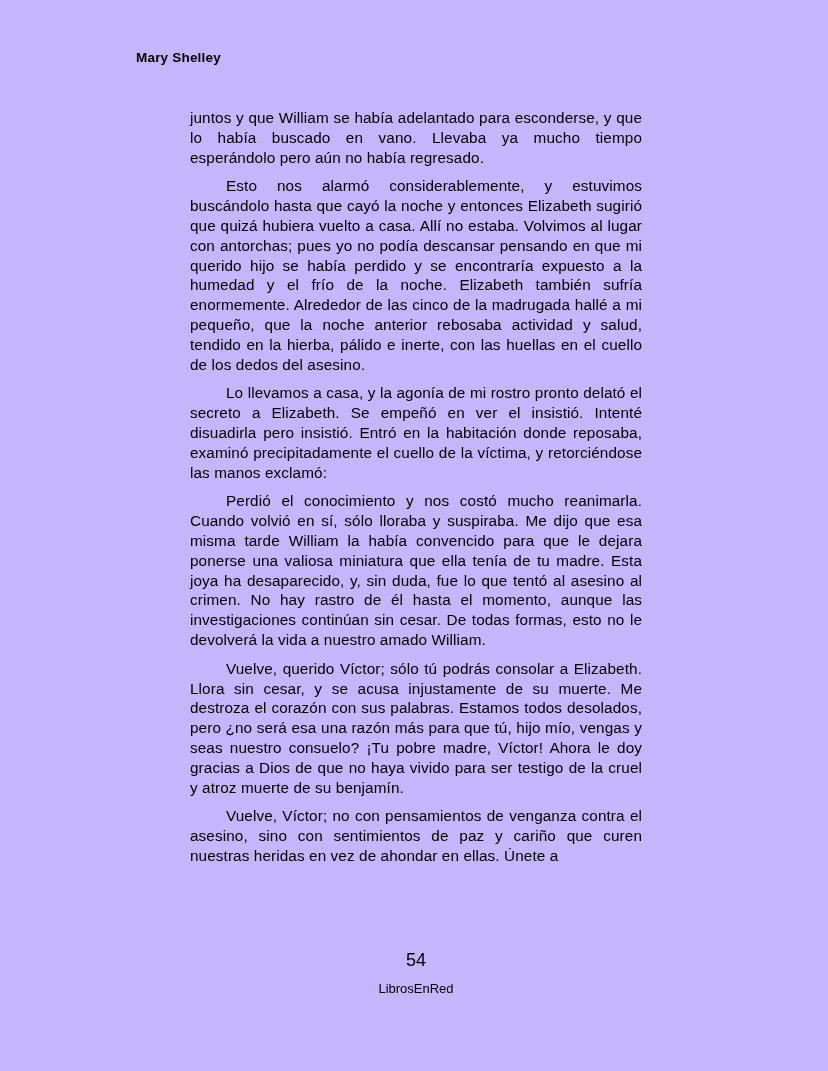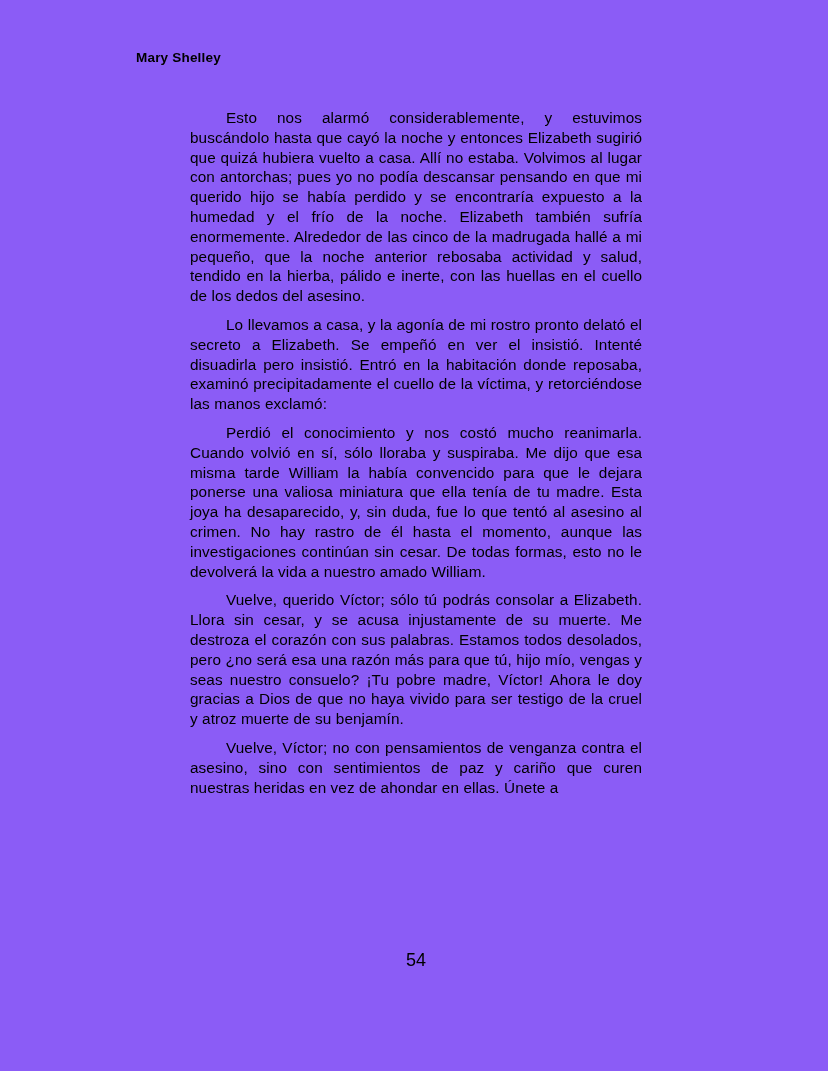--- a/index.html
+++ b/index.html
@@ -4,21 +4,21 @@
 <style>
   html, body {
     margin: 0;
     padding: 0;
     background: #ffffff;
   }
   .page {
     position: relative;
     width: 828px;
     height: 1071px;
-    background: #8b5cf6;
+    background: #c4b5fd;
     color: #000000;
     font-family: "Liberation Sans", sans-serif;
     overflow: hidden;
   }
   .running-header {
     position: absolute;
     left: 136px;
     top: 50px;
     font-size: 13.5px;
     font-weight: bold;
@@ -58,23 +58,25 @@
   }
 </style>
 </head>
 <body>
 
 <div class="page">
 
   <div class="running-header">Mary Shelley</div>
 
   <div class="text-block">
+    <p>juntos y que William se había adelantado para esconderse, y que lo había buscado en vano. Llevaba ya mucho tiempo esperándolo pero aún no había regresado.</p>
     <p class="indented">Esto nos alarmó considerablemente, y estuvimos buscándolo hasta que cayó la noche y entonces Elizabeth sugirió que quizá hubiera vuelto a casa. Allí no estaba. Volvimos al lugar con antorchas; pues yo no podía descansar pensando en que mi querido hijo se había perdido y se encontraría expuesto a la humedad y el frío de la noche. Elizabeth también sufría enormemente. Alrededor de las cinco de la madrugada hallé a mi pequeño, que la noche anterior rebosaba actividad y salud, tendido en la hierba, pálido e inerte, con las huellas en el cuello de los dedos del asesino.</p>
     <p class="indented">Lo llevamos a casa, y la agonía de mi rostro pronto delató el secreto a Elizabeth. Se empeñó en ver el insistió. Intenté disuadirla pero insistió. Entró en la habitación donde reposaba, examinó precipitadamente el cuello de la víctima, y retorciéndose las manos exclamó:</p>
     <p class="indented">Perdió el conocimiento y nos costó mucho reanimarla. Cuando volvió en sí, sólo lloraba y suspiraba. Me dijo que esa misma tarde William la había convencido para que le dejara ponerse una valiosa miniatura que ella tenía de tu madre. Esta joya ha desaparecido, y, sin duda, fue lo que tentó al asesino al crimen. No hay rastro de él hasta el momento, aunque las investigaciones continúan sin cesar. De todas formas, esto no le devolverá la vida a nuestro amado William.</p>
     <p class="indented">Vuelve, querido Víctor; sólo tú podrás consolar a Elizabeth. Llora sin cesar, y se acusa injustamente de su muerte. Me destroza el corazón con sus palabras. Estamos todos desolados, pero ¿no será esa una razón más para que tú, hijo mío, vengas y seas nuestro consuelo? ¡Tu pobre madre, Víctor! Ahora le doy gracias a Dios de que no haya vivido para ser testigo de la cruel y atroz muerte de su benjamín.</p>
     <p class="indented">Vuelve, Víctor; no con pensamientos de venganza contra el asesino, sino con sentimientos de paz y cariño que curen nuestras heridas en vez de ahondar en ellas. Únete a</p>
   </div>
 
   <div class="footer-page-number">54</div>
 
+  <div class="footer-publisher">LibrosEnRed</div>
 
 </div>
 
 </body></html>

